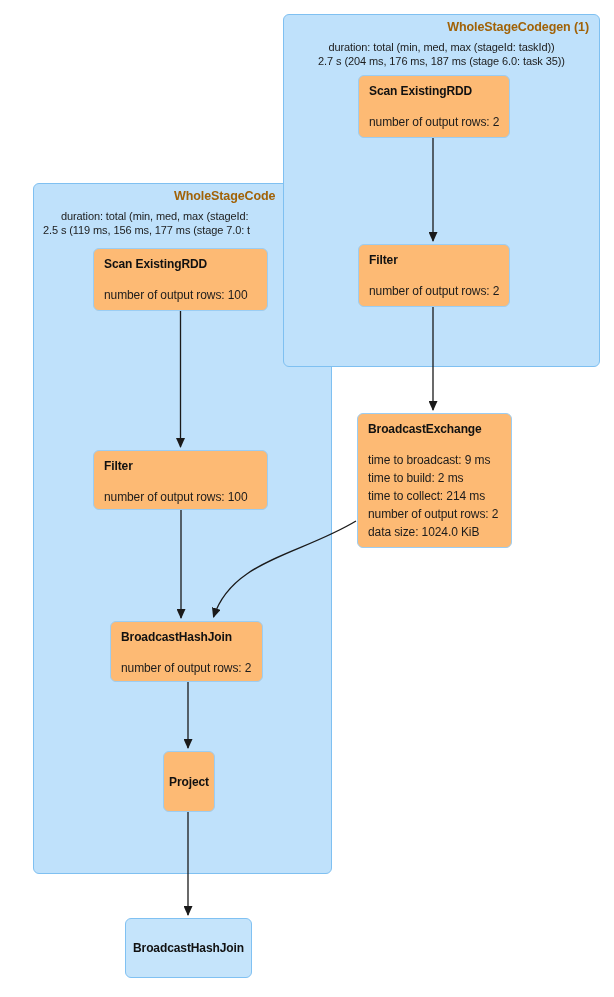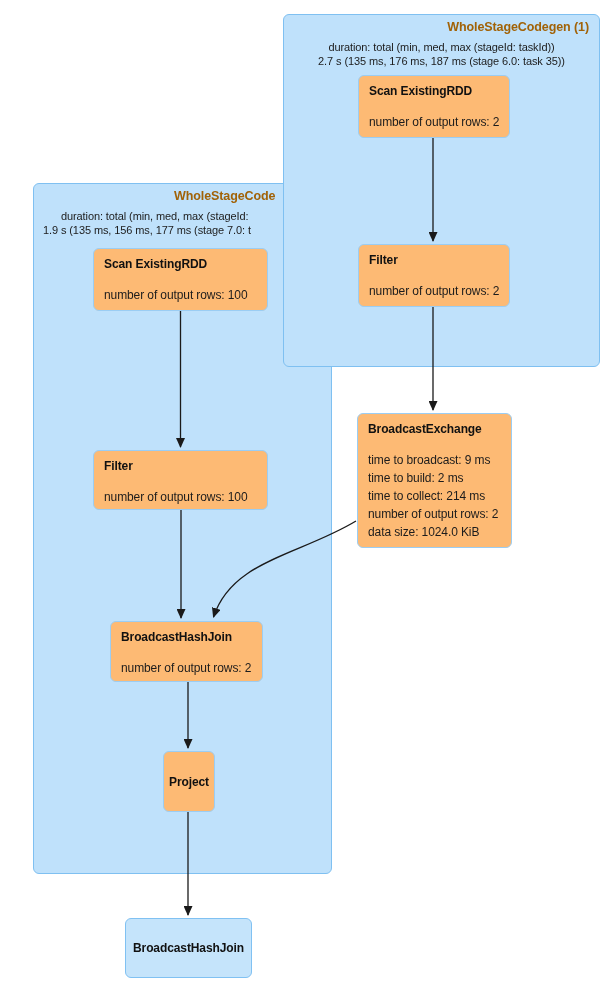--- a/index.html
+++ b/index.html
@@ -20,27 +20,27 @@
   .node.plain{background:#c5e4fb;border-color:#80c1f2;}
 </style>
 </head>
 <body>
 
 <div class="stage">
 
   <div class="cluster" style="left:33px;top:183px;width:297px;height:689px;">
     <div class="cluster-title" style="top:5px;left:140px;">WholeStageCode</div>
     <div class="cluster-duration" style="top:26px;left:27px;">duration: total (min, med, max (stageId:</div>
-    <div class="cluster-duration" style="top:40px;left:9px;">1.9 s (135 ms, 156 ms, 177 ms (stage 7.0: t</div>
+    <div class="cluster-duration" style="top:40px;left:9px;">2.5 s (119 ms, 156 ms, 177 ms (stage 7.0: t</div>
   </div>
 
   <div class="cluster" style="left:283px;top:14px;width:315px;height:351px;">
     <div class="cluster-title" style="top:5px;right:10px;">WholeStageCodegen (1)</div>
     <div class="cluster-duration centered" style="top:26px;">duration: total (min, med, max (stageId: taskId))</div>
-    <div class="cluster-duration centered" style="top:40px;">2.7 s (135 ms, 176 ms, 187 ms (stage 6.0: task 35))</div>
+    <div class="cluster-duration centered" style="top:40px;">2.7 s (204 ms, 176 ms, 187 ms (stage 6.0: task 35))</div>
   </div>
 
   <svg class="edges" width="614" height="997">
     <defs>
       <marker id="arrow" viewBox="0 0 10 9" refX="9" refY="4.5" markerWidth="10" markerHeight="9" markerUnits="userSpaceOnUse" orient="auto">
         <path d="M0,0 L10,4.5 L0,9 Z" fill="#1a1a1a"></path>
       </marker>
     </defs>
     <g stroke="#1a1a1a" stroke-width="1.3" fill="none">
       <path d="M433 138 L433 241" marker-end="url(#arrow)"></path>

